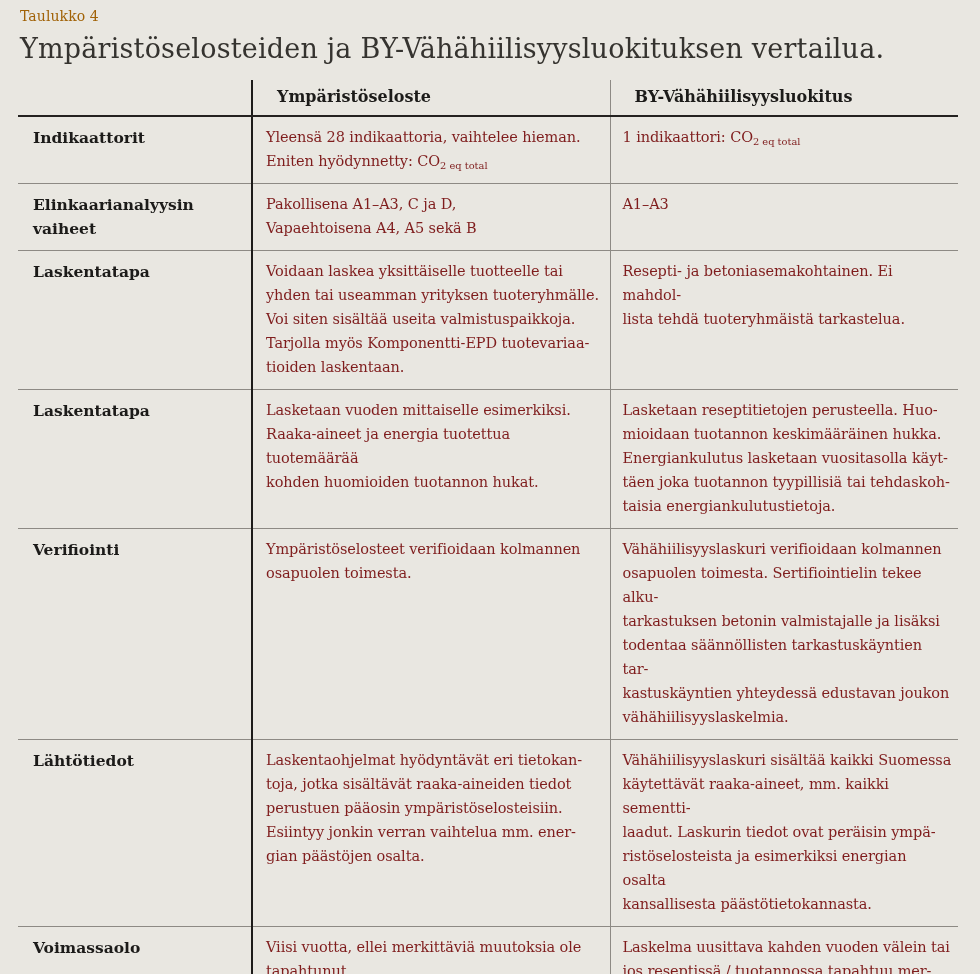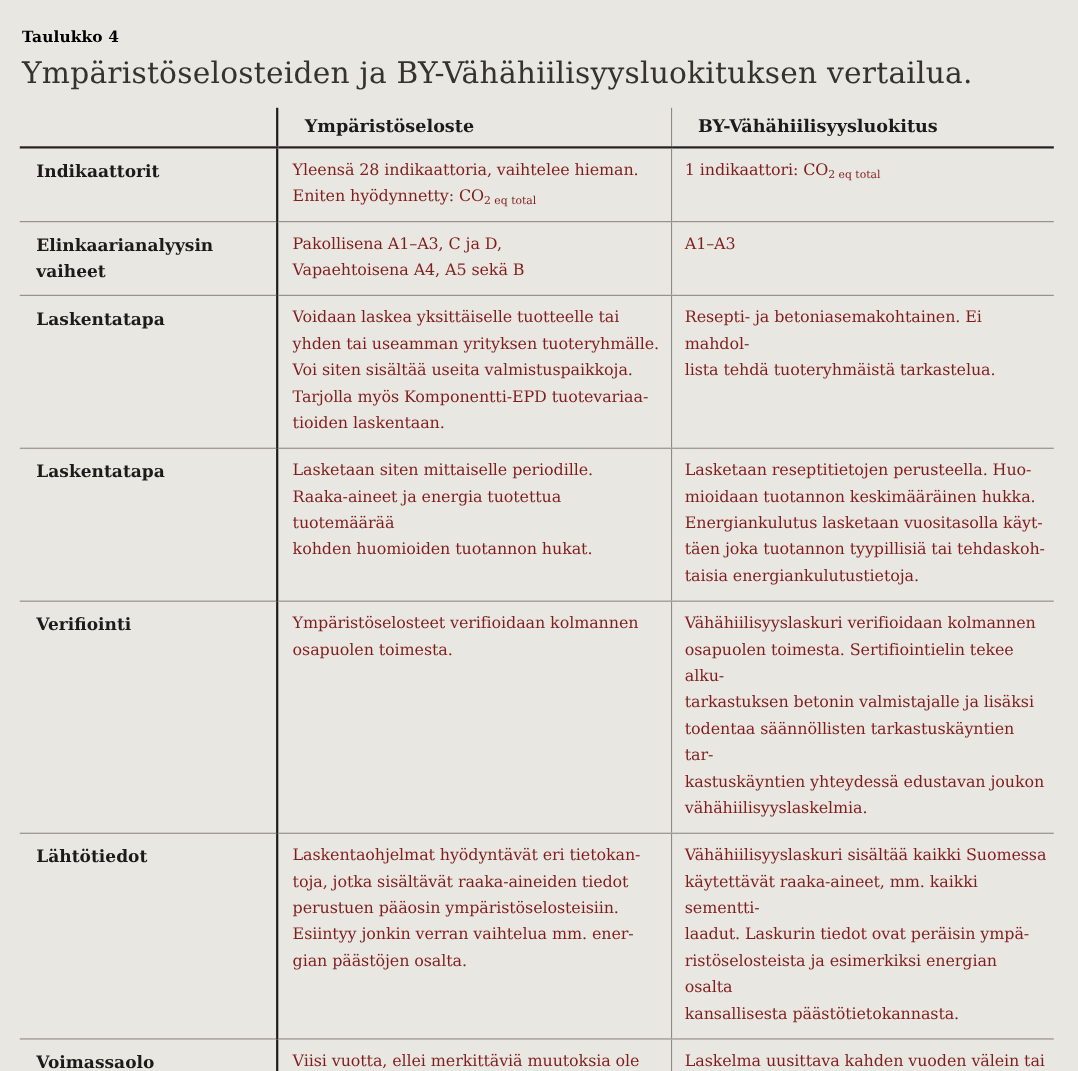--- a/index.html
+++ b/index.html
@@ -7,23 +7,23 @@
     width: 980px; height: 974px;
     background: #e9e7e1;
     overflow: hidden;
     font-family: "DejaVu Serif", "Liberation Serif", serif;
     color: #2f2d2a;
   }
   .page { padding: 8px 20px 0 18px; }
 
   .kicker {
     font-size: 14px;
-    font-weight: bold;
-    color: #000000;
-    margin: 18px 0 9px 2px;
+    font-weight: normal;
+    color: #a16207;
+    margin: 0 0 9px 2px;
     letter-spacing: 0.1px;
   }
   .title {
     font-size: 27px;
     font-weight: normal;
     color: #35332f;
     margin: 0 0 16px 2px;
     letter-spacing: 0.2px;
   }
 
@@ -117,21 +117,21 @@
           <td class="c2 body">Voidaan laskea yksittäiselle tuotteelle tai
 yhden tai useamman yrityksen tuoteryhmälle.
 Voi siten sisältää useita valmistuspaikkoja.
 Tarjolla myös Komponentti-EPD tuotevariaa-
 tioiden laskentaan.</td>
           <td class="c3 body">Resepti- ja betoniasemakohtainen. Ei mahdol-
 lista tehdä tuoteryhmäistä tarkastelua.</td>
         </tr>
         <tr>
           <td class="c1">Laskentatapa</td>
-          <td class="c2 body">Lasketaan siten mittaiselle periodille.
+          <td class="c2 body">Lasketaan vuoden mittaiselle esimerkiksi.
 Raaka-aineet ja energia tuotettua tuotemäärää
 kohden huomioiden tuotannon hukat.</td>
           <td class="c3 body">Lasketaan reseptitietojen perusteella. Huo-
 mioidaan tuotannon keskimääräinen hukka.
 Energiankulutus lasketaan vuositasolla käyt-
 täen joka tuotannon tyypillisiä tai tehdaskoh-
 taisia energiankulutustietoja.</td>
         </tr>
         <tr>
           <td class="c1">Verifiointi</td>

